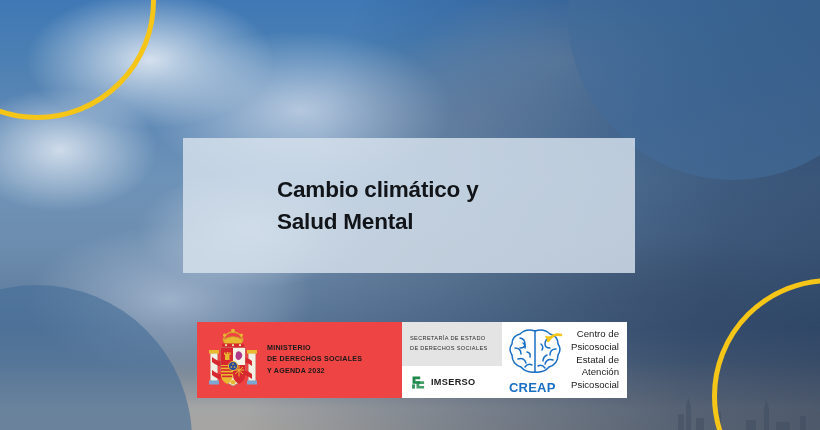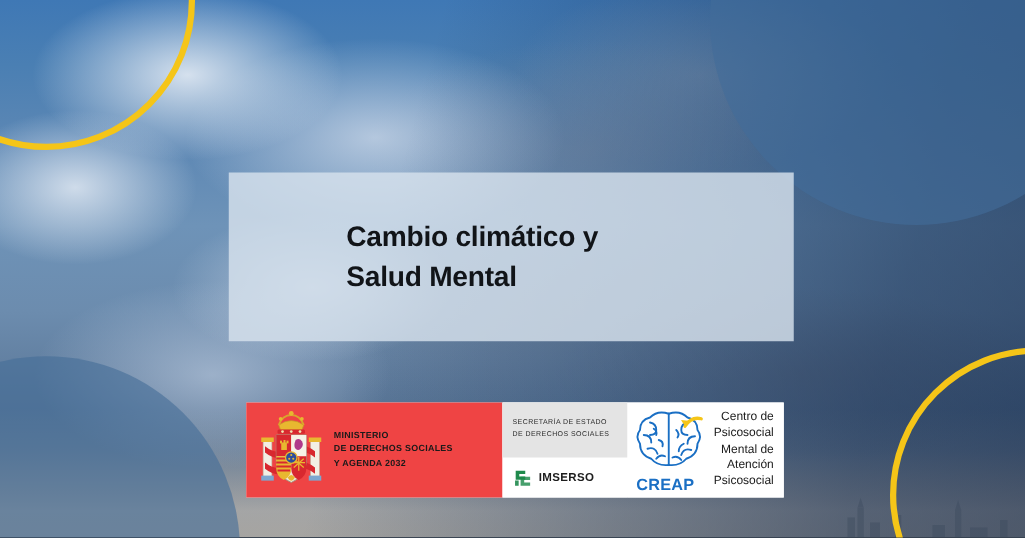--- a/index.html
+++ b/index.html
@@ -297,20 +297,20 @@
           </g>
 
           <path d="M54 9 q-8 -2 -13 6" fill="none" stroke="#f5c518" stroke-width="2.6" stroke-linecap="round"></path>
           <path d="M41 15 l-3.2 -5 l6 .6 z" fill="#f5c518"></path>
         </svg>
         <span class="creap-word">CREAP</span>
       </div>
       <div class="creap-text">
         <div>Centro de</div>
         <div>Psicosocial</div>
-        <div>Mental de</div>
+        <div>Estatal de</div>
         <div>Atención</div>
         <div>Psicosocial</div>
       </div>
     </div>
 
   </div>
 </div>
 
 </body></html>

